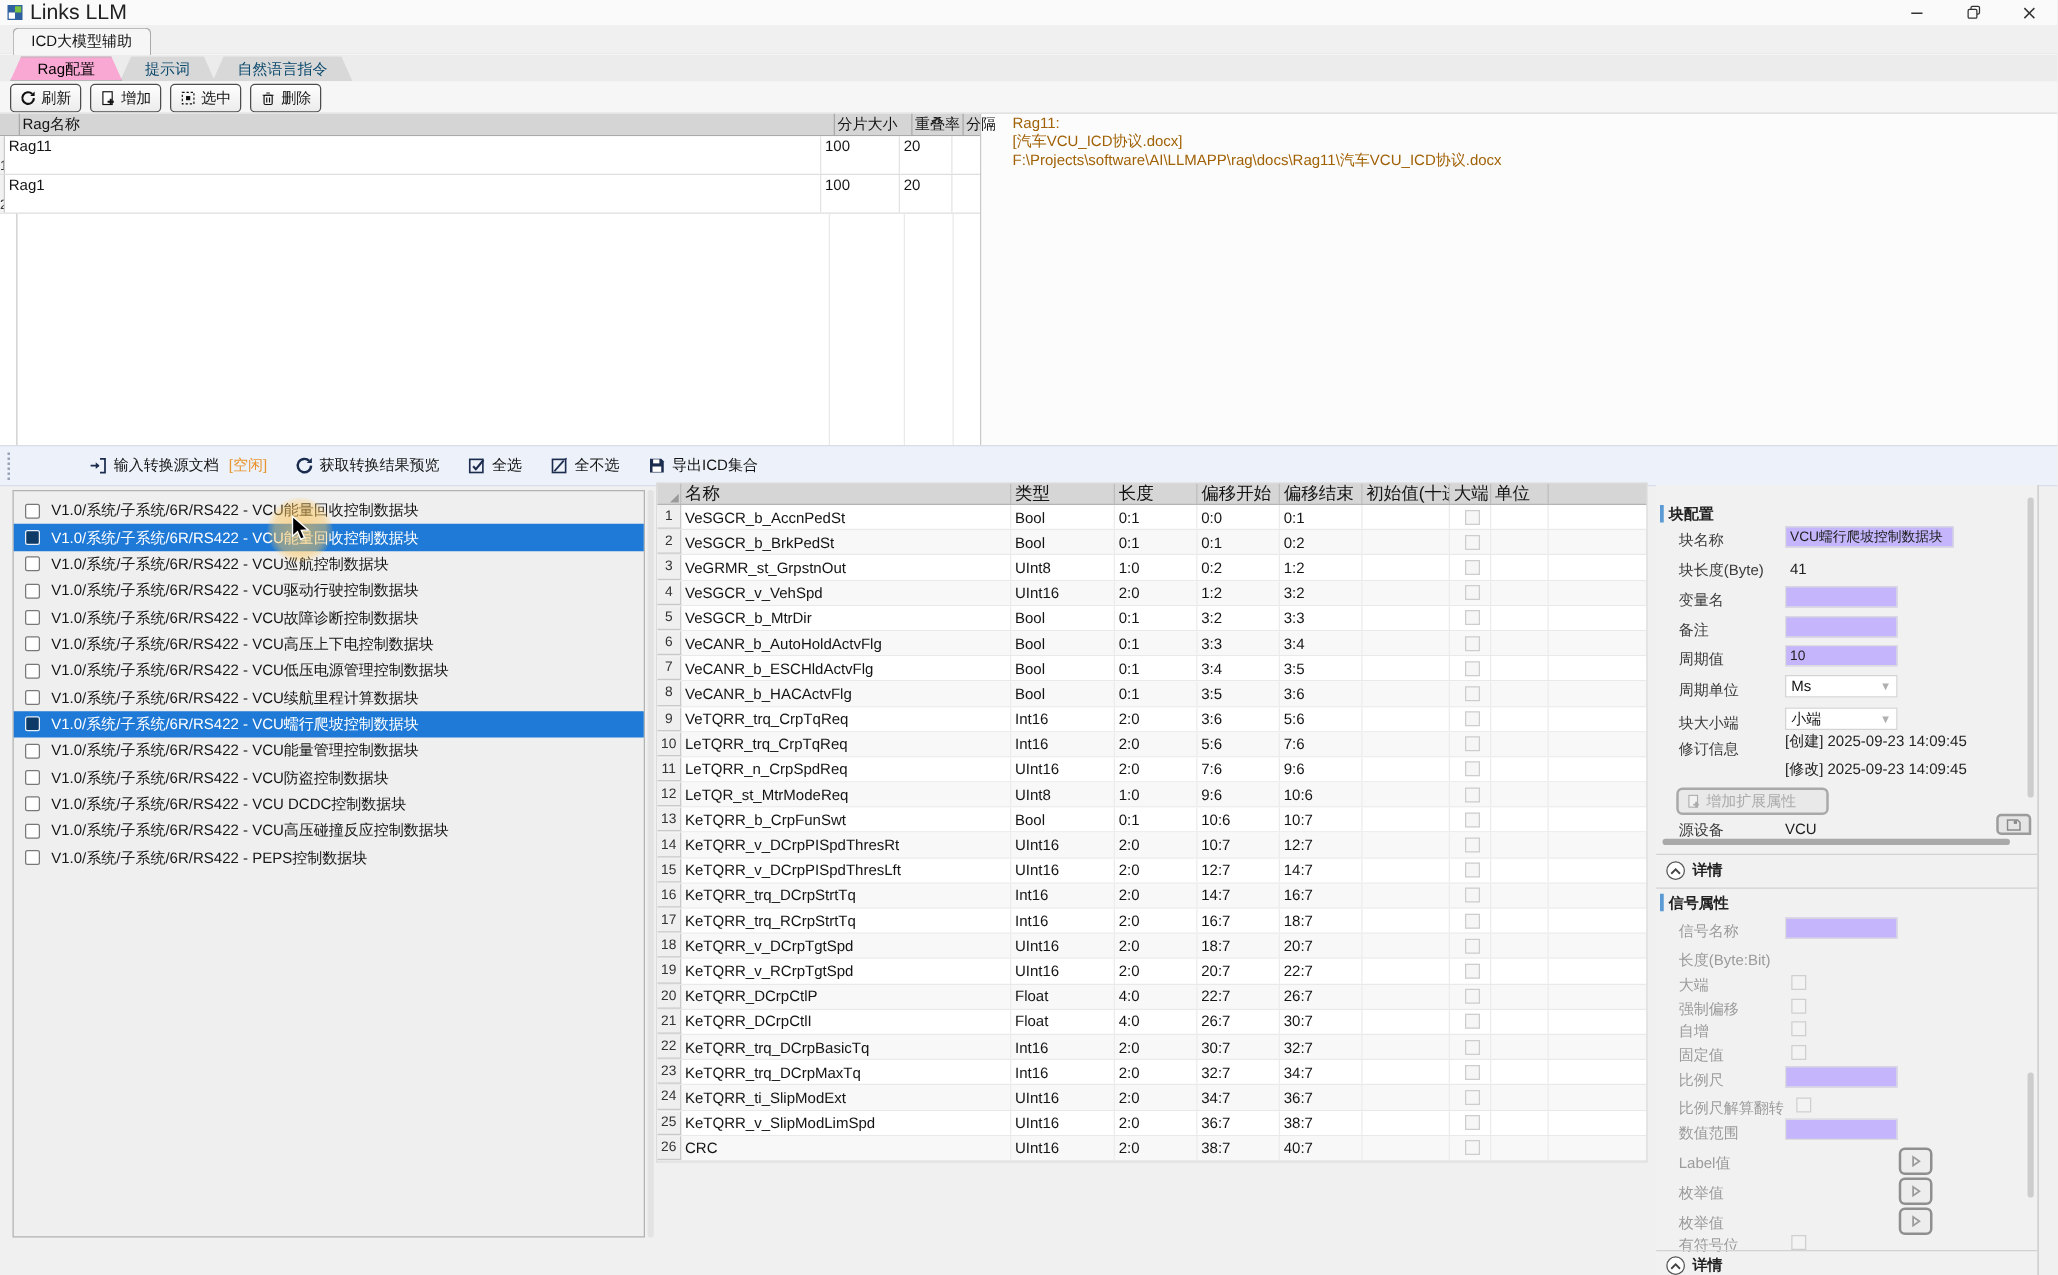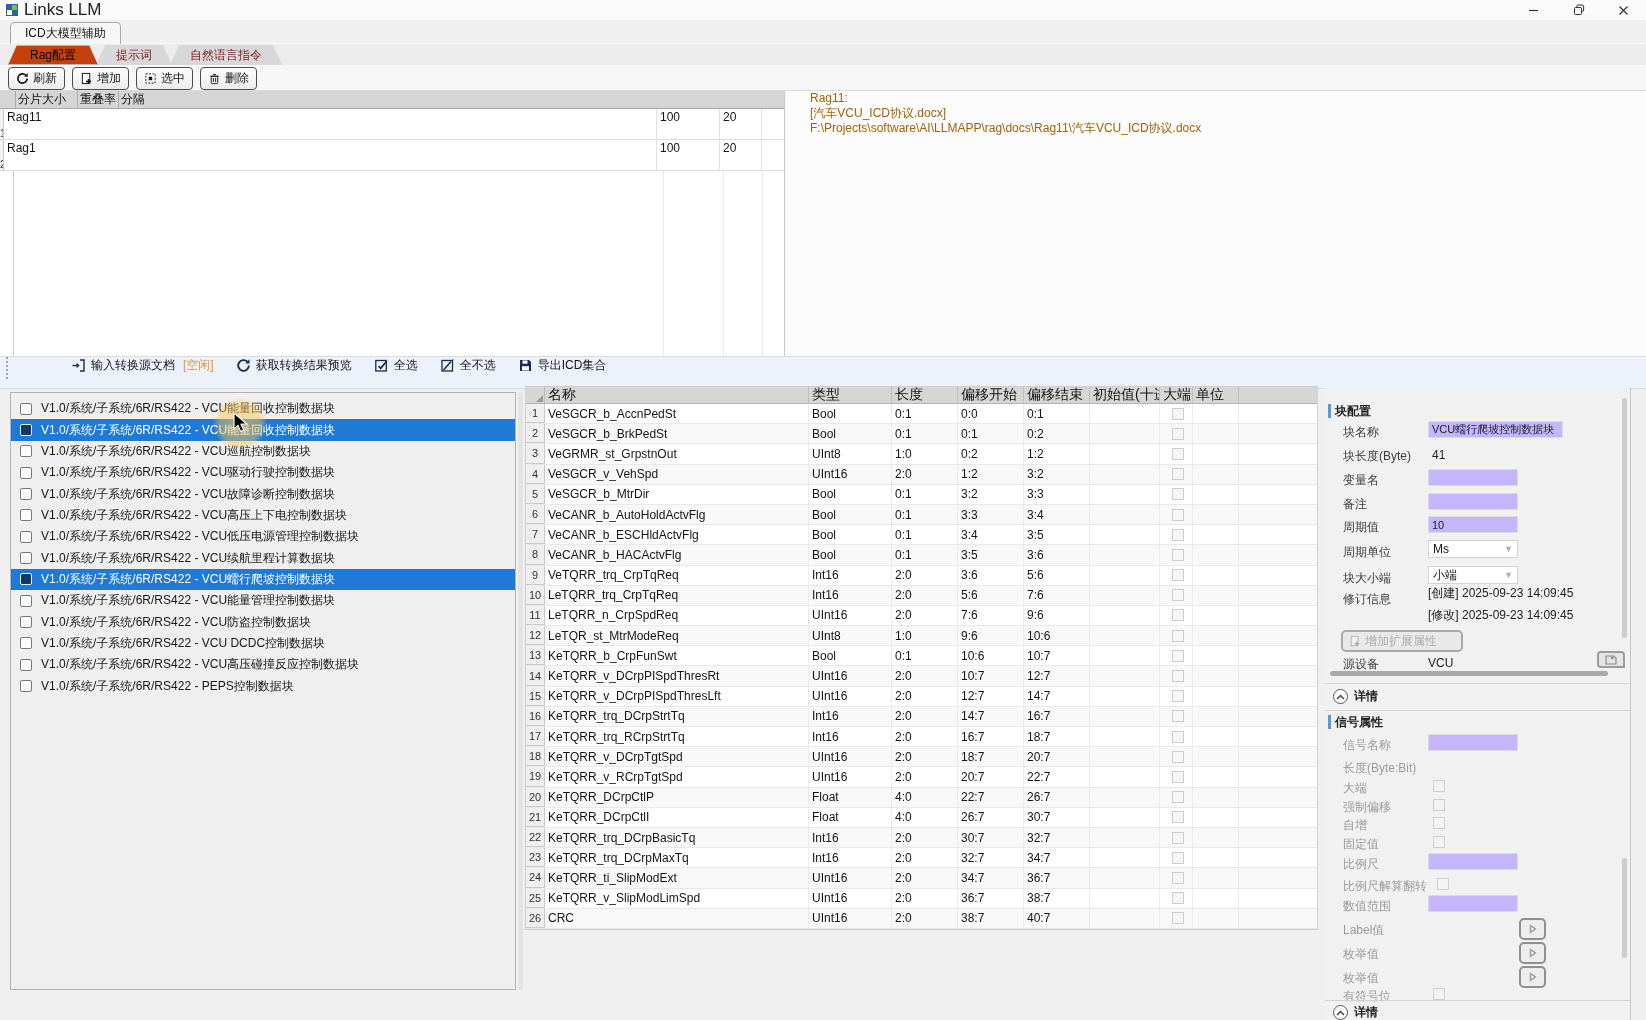--- a/index.html
+++ b/index.html
@@ -16,40 +16,40 @@
   .winbtns{position:absolute;right:0;top:0;height:20px;display:flex}
   .winbtn{width:45px;height:20px;display:flex;align-items:center;justify-content:center;color:#333}
 
   
   .maintabstrip{position:absolute;left:0;top:20px;width:1646px;height:23px;background:#f0f0f0;border-bottom:1px solid #c9c9c9}
   .maintab{position:absolute;left:10px;top:2px;height:21px;padding:0 14px;background:#f6f6f6;border:1px solid #a9a9a9;border-bottom:none;border-radius:5px 5px 0 0;display:flex;align-items:center;z-index:2}
   
   .page{position:absolute;left:0;top:43px;width:1646px;height:313px;background:#f6f6f6;border-bottom:1px solid #cfcfcf}
   .subtabstrip{position:absolute;left:0;top:1px;width:100%;height:21px;background:#ececec}
   .subtab{position:absolute;top:1px;height:20px;display:flex;align-items:center;justify-content:center;
-          clip-path:polygon(9px 0,calc(100% - 9px) 0,100% 100%,0 100%);background:#d8d8d8;color:#7f1d1d}
-  .subtab.active{background:#c2410c;color:#000;z-index:2;box-shadow:inset 0 0 0 1px #b7b7b7}
+          clip-path:polygon(9px 0,calc(100% - 9px) 0,100% 100%,0 100%);background:#d8d8d8;color:#0c4a6e}
+  .subtab.active{background:#f9a8d4;color:#000;z-index:2;box-shadow:inset 0 0 0 1px #b7b7b7}
   
   .toolbar1{position:absolute;left:8px;top:24px;display:flex;gap:7px}
   .tbtn{height:21px;padding:0 7px;display:flex;align-items:center;gap:4px;border:1px solid #4c4c4c;border-radius:4px;background:linear-gradient(#fefefe,#ececec)}
   
   .ragarea{position:absolute;left:0;top:47px;width:1646px;height:266px;background:#fcfcfc;border-top:1px solid #dadada}
   .ragtable{position:absolute;left:0;top:0;width:784px;height:266px;border-right:1px solid #c9c9c9;background:#fff}
   .raghead{display:flex;height:17px;background:#d5d5d5;border-bottom:1px solid #a9a9a9}
   .raghead .hc{border-right:1px solid #a9a9a9;display:flex;align-items:center;padding-left:2px;overflow:hidden;white-space:nowrap}
   .ragrow{display:flex;height:30px;border-bottom:1px solid #dedede;background:#fff}
   .ragrow .cell{border-right:1px solid #e3e3e3;padding:1px 0 0 3px;overflow:hidden;white-space:nowrap}
   .ragrow .numc{background:#f1f1f1;border-right:1px solid #c9c9c9;display:flex;align-items:flex-end;justify-content:center;color:#333;font-size:11px}
   .ragfill{display:flex;height:186px}
   .ragfill .cell{border-right:1px solid #e9e9e9}
   .rc-num{width:13px;flex:none}.rc-name{width:649px;flex:none}.rc-chunk{width:59px;flex:none}.rc-ov{width:38px;flex:none}.rc-sep{width:23px;flex:none}
   .raginfo{position:absolute;left:810px;top:0;line-height:15px;white-space:pre;color:#a16207}
 
   
-  .toolbar2{position:absolute;left:0;top:356px;width:1646px;height:31px;background:#edf1f9;border-top:1px solid #d8dde8;border-bottom:1px solid #d8dde8;display:flex;align-items:flex-start}
+  .toolbar2{position:absolute;left:0;top:356px;width:1646px;height:31px;background:#edf1f9;border-top:1px solid #d8dde8;border-bottom:1px solid #d8dde8;display:flex;align-items:center}
   .grip{width:3px;height:22px;margin-left:6px;border-left:2px dotted #9aa3b5}
   .t2item{display:flex;align-items:center;gap:5px;margin-left:22px}
   .t2status{color:#e8952f;margin-left:8px}
 
   
   .blocklist{position:absolute;left:10px;top:392px;width:506px;height:598px;background:#efefef;border:1px solid #b2b2b2;padding-top:5px;box-sizing:border-box}
   .blkrow{display:flex;align-items:center;height:21.35px;padding-left:9px;color:#161616}
   .blkrow .cb{width:12px;height:12px;border:1.5px solid #787878;background:#fff;border-radius:2px;flex:none;margin-right:9px;box-sizing:border-box}
   .blkrow.selected{background:#1e7ad6;color:#fff}
   .blkrow.selected .cb{background:#0d3a66;border-color:#e8eef6}
@@ -170,20 +170,21 @@
           <path d="M5.8 6.5v4.2M8.2 6.5v4.2" stroke="#111"></path>
         </svg>
       <span>删除</span>
     </div>
   </div>
 
   <div class="ragarea">
     <div class="ragtable">
       <div class="raghead">
         <div class="hc rc-num"></div>
+        <div class="hc rc-name">Rag名称</div>
         <div class="hc rc-chunk">分片大小</div>
         <div class="hc rc-ov">重叠率</div>
         <div class="hc rc-sep" style="border-right:none">分隔符</div>
       </div>
       <div>
 
           <div class="ragrow">
             <div class="cell numc">1</div>
             <div class="cell rc-name">Rag11</div>
             <div class="cell rc-chunk">100</div>

